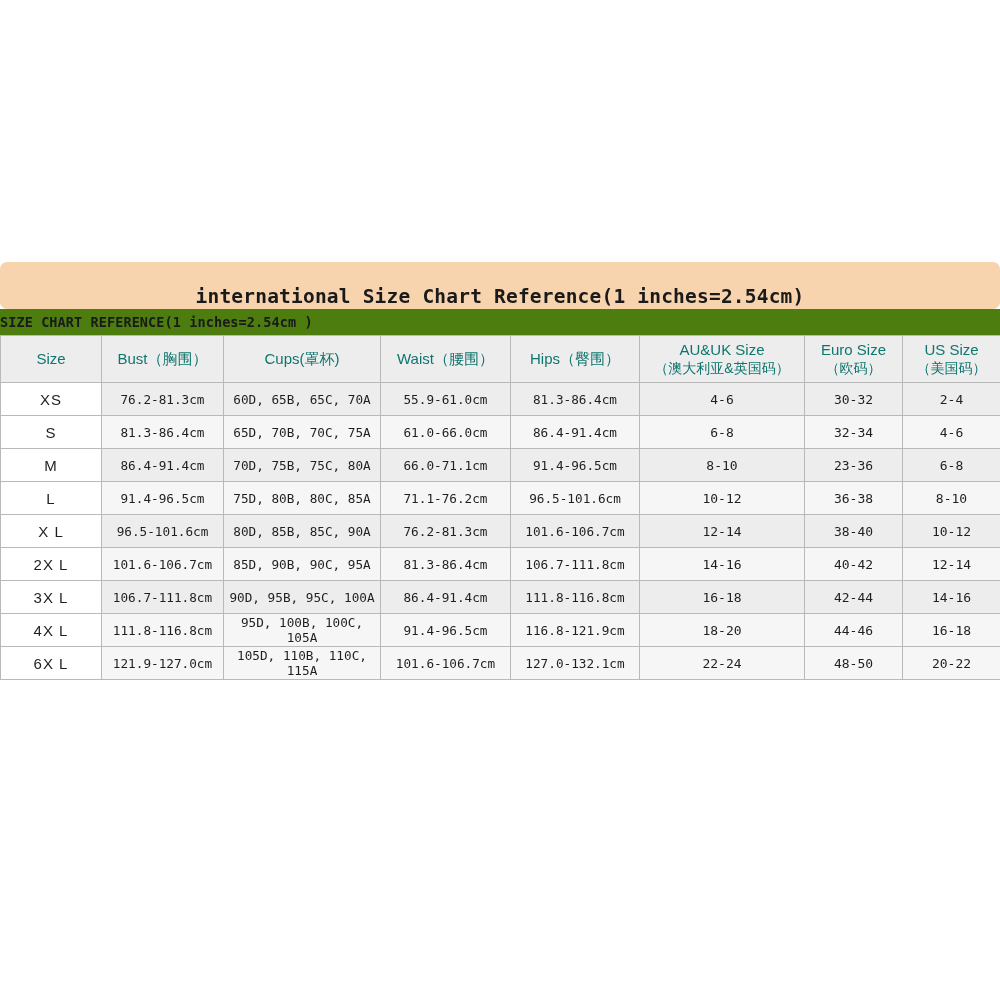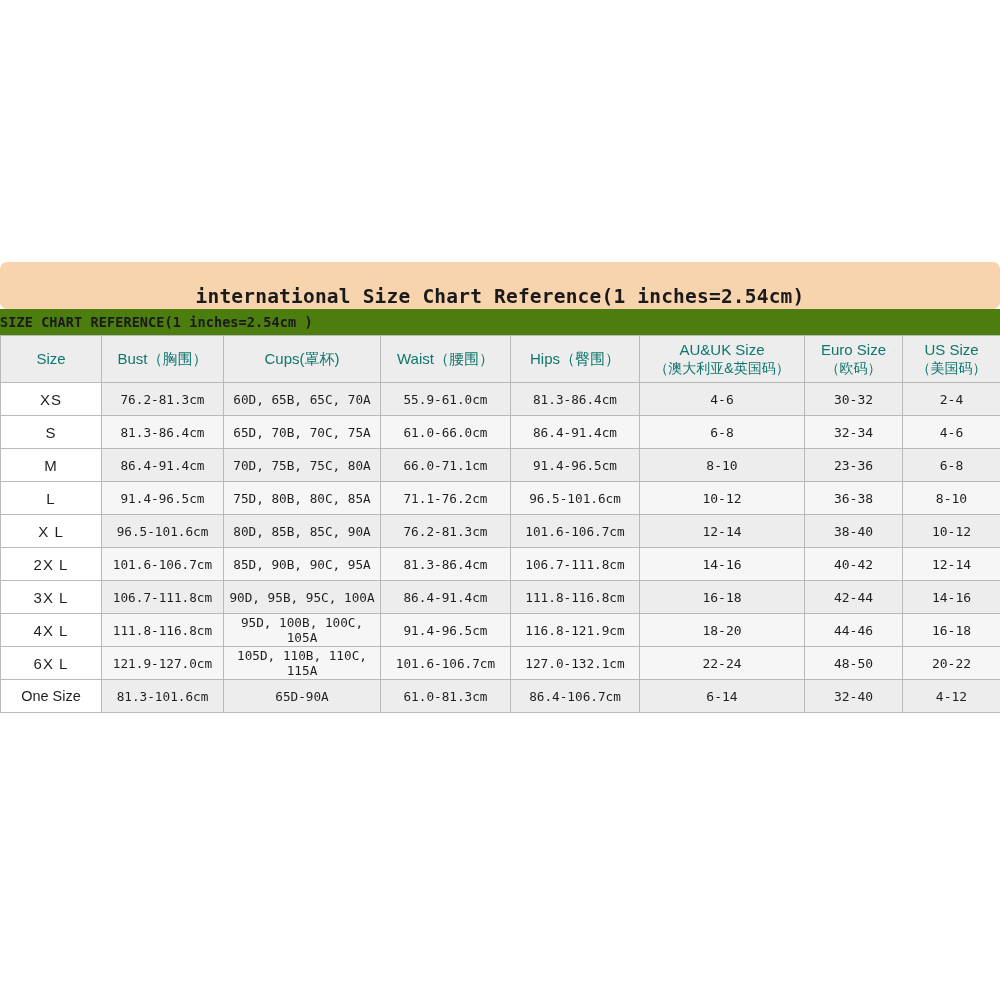--- a/index.html
+++ b/index.html
@@ -245,26 +245,16 @@
       <tr class="even">
         <td class="size-cell">6X L</td>
         <td>121.9-127.0cm</td>
         <td>105D, 110B, 110C, 115A</td>
         <td>101.6-106.7cm</td>
         <td>127.0-132.1cm</td>
         <td class="intl">22-24</td>
         <td class="intl">48-50</td>
         <td class="intl">20-22</td>
       </tr>
-      <tr class="odd">
-        <td class="size-cell onesize">One Size</td>
-        <td>81.3-101.6cm</td>
-        <td>65D-90A</td>
-        <td>61.0-81.3cm</td>
-        <td>86.4-106.7cm</td>
-        <td class="intl">6-14</td>
-        <td class="intl">32-40</td>
-        <td class="intl">4-12</td>
-      </tr>
     </tbody>
   </table>
 
 </div>
 
 </body></html>

